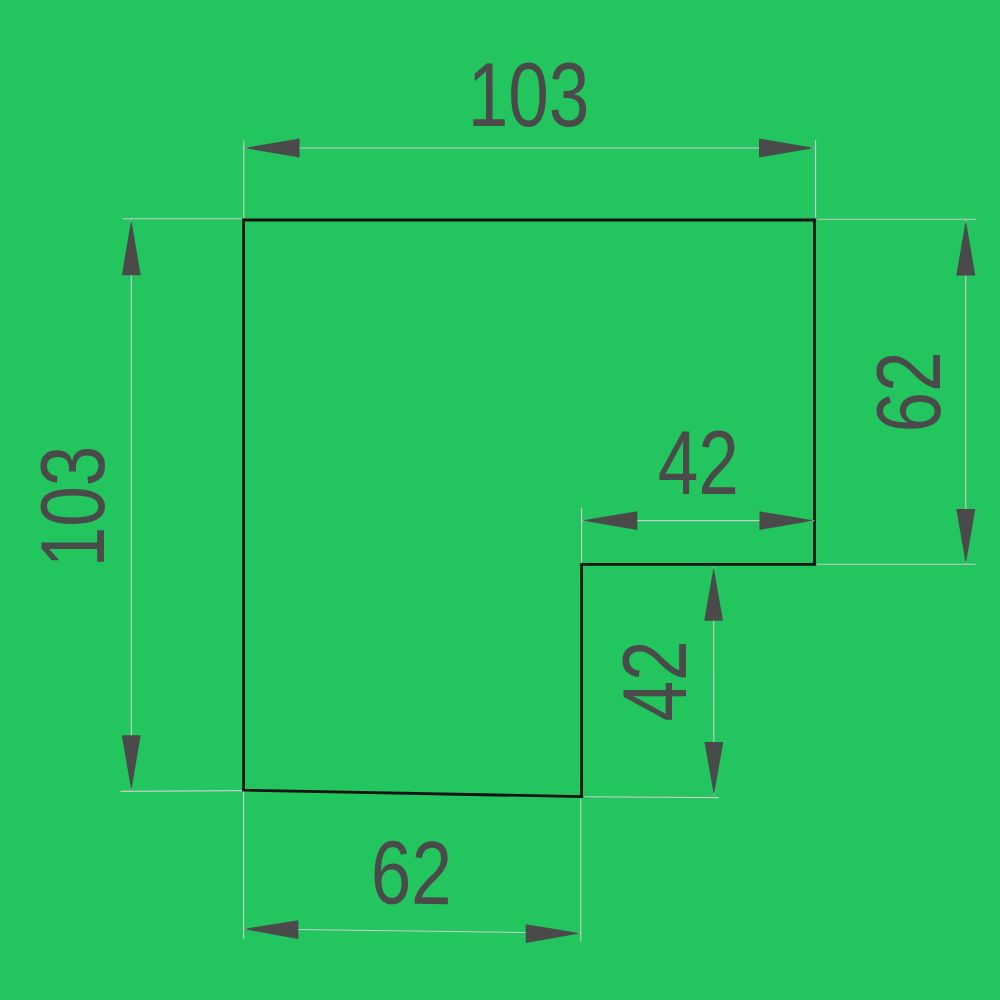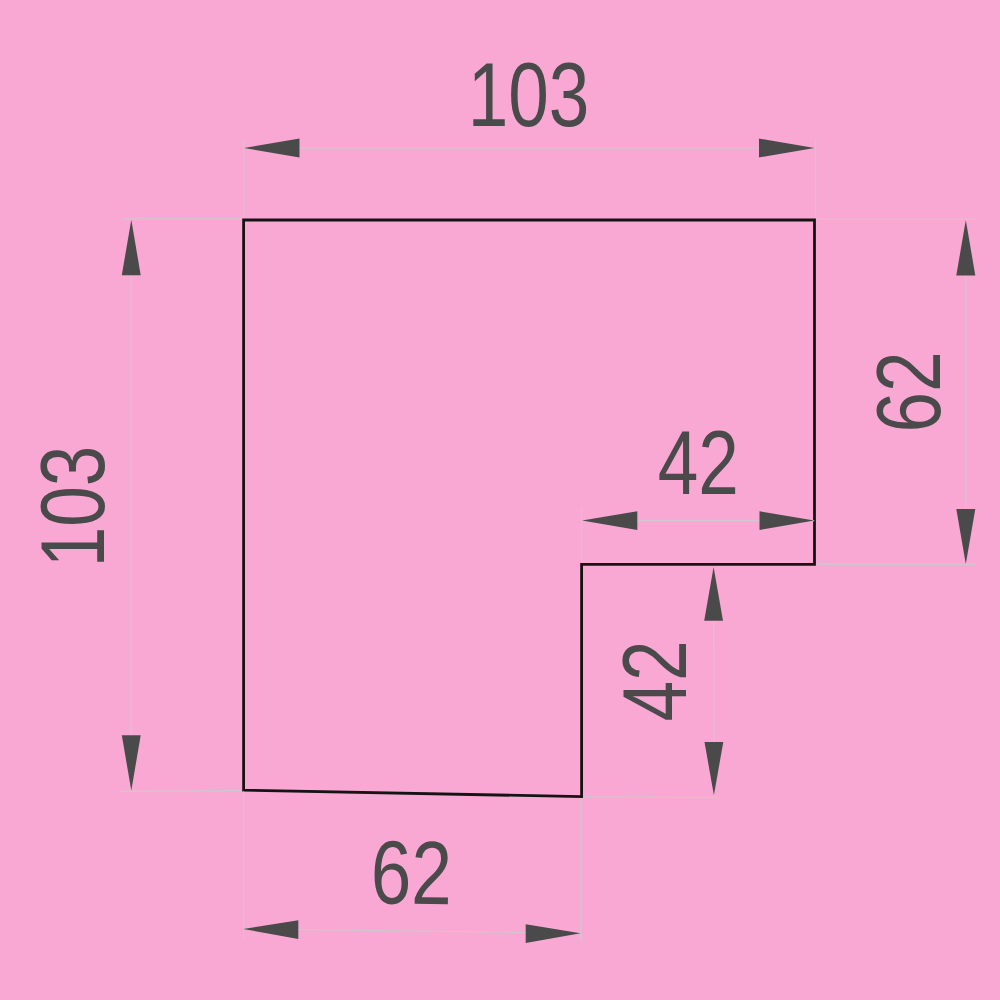--- a/index.html
+++ b/index.html
@@ -1,16 +1,16 @@
 <!DOCTYPE html>
 <html><head>
 <meta charset="utf-8">
 <style>
   html,body{margin:0;padding:0;background:#ffffff;}
-  .stage{position:relative;width:1000px;height:1000px;background:#f9a8d4;overflow:hidden;}
+  .stage{position:relative;width:1000px;height:1000px;background:#22c55e;overflow:hidden;}
   svg text{font-family:"Liberation Sans",sans-serif;fill:#4a4a4a;font-size:90px;}
 </style>
 </head>
 <body>
 
 <div class="stage">
 <svg width="1000" height="1000" viewBox="0 0 1000 1000" xmlns="http://www.w3.org/2000/svg">
 
   <path d="M 243.6,790.2 L 243.6,220 L 814.5,220 L 814.5,564.3 L 581.6,564.3 L 581.6,796.6 Z" fill="none" stroke="#141414" stroke-width="2.8" stroke-linejoin="miter"></path>
 

